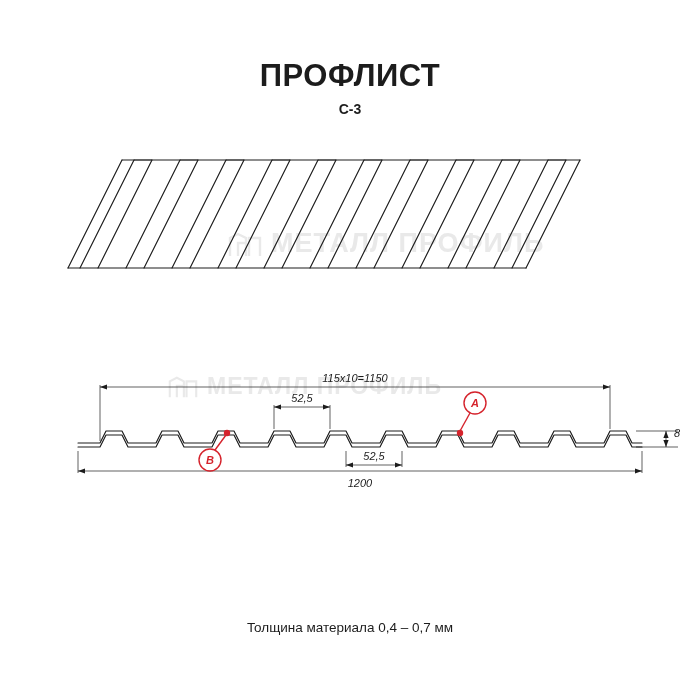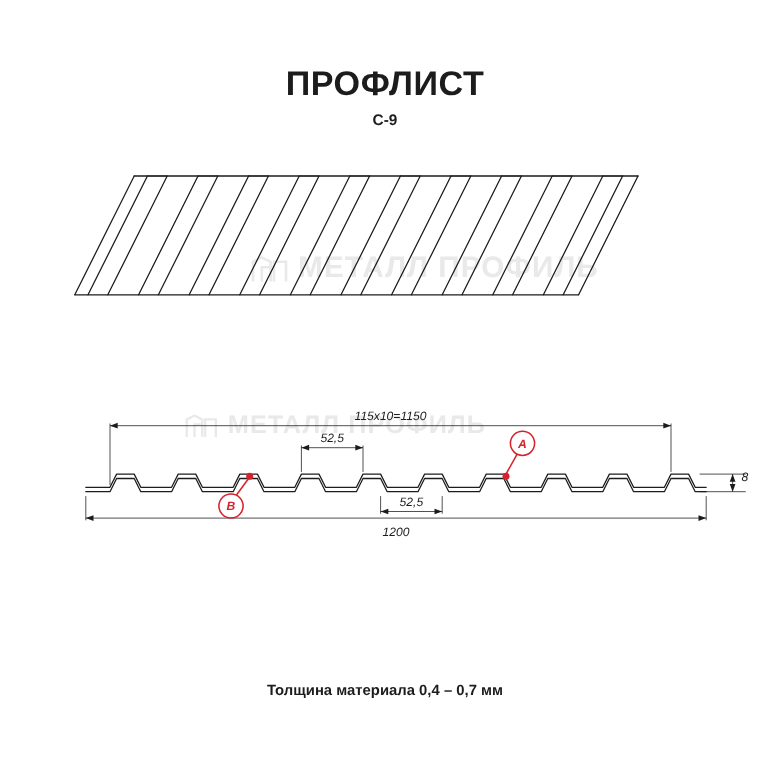--- a/index.html
+++ b/index.html
@@ -97,31 +97,31 @@
   .wm-logo { display: inline-block; vertical-align: middle; margin-right: 9px; }
 
   
   .footer {
     position: absolute;
     top: 620px;
     left: 0;
     width: 700px;
     text-align: center;
     font-size: 13.5px;
-    font-weight: bold;
+    font-weight: normal;
     color: #1c1c1c;
   }
 </style>
 </head>
 <body>
 
 <div class="page">
 
   <div class="title">ПРОФЛИСТ</div>
-  <div class="subtitle">С-9</div>
+  <div class="subtitle">С-3</div>
 
   <div class="wm wm1">
     <svg class="wm-logo" width="34" height="26" viewBox="0 0 34 26">
       <path d="M2 24 L2 6 L10 2 L18 6 L18 24" fill="none" stroke="#e9e9e9" stroke-width="2.4"></path>
       <path d="M10 24 L10 11 L18 11" fill="none" stroke="#e9e9e9" stroke-width="2.4"></path>
       <path d="M21 24 L21 6 L32 6 L32 24" fill="none" stroke="#e9e9e9" stroke-width="2.4"></path>
     </svg><span>МЕТАЛЛ ПРОФИЛЬ</span>
   </div>
 
   <div class="wm wm2">

